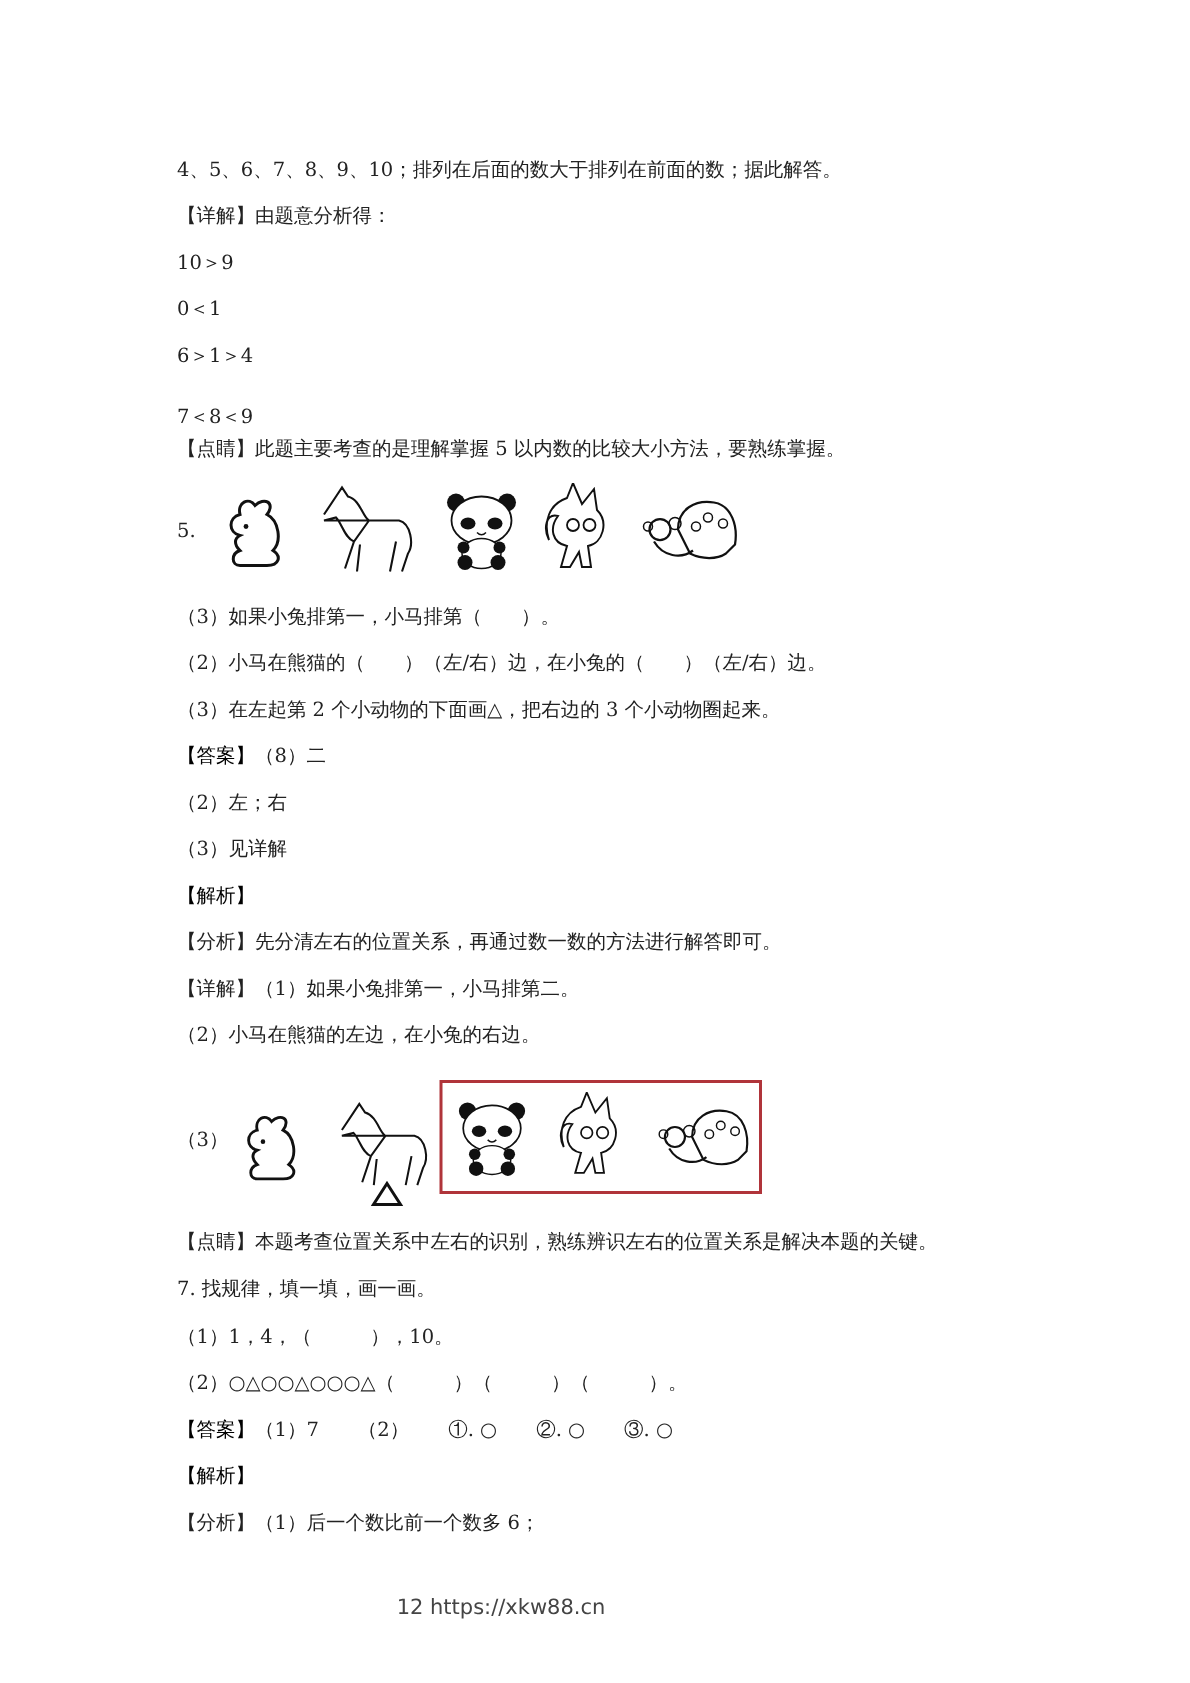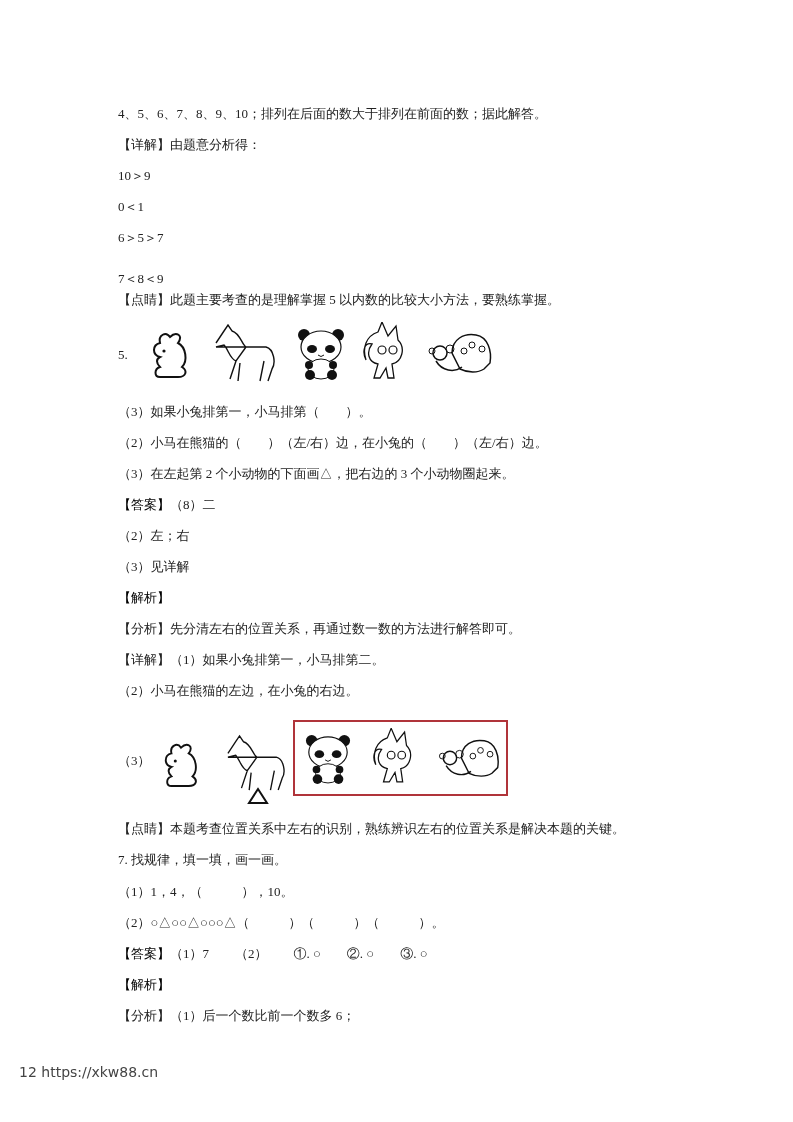--- a/index.html
+++ b/index.html
@@ -1,41 +1,41 @@
 <!DOCTYPE html>
 <html><head>
 <meta charset="utf-8">
 <style>
   html, body { margin: 0; padding: 0; background: #ffffff; }
   body { width: 793px; height: 1122px; position: relative; overflow: hidden;
          font-family: "DejaVu Serif", "Liberation Serif", serif; color: #222; }
-  .line { position: absolute; left: 118px; font-size: 13px; line-height: 16px; white-space: pre; font-family: Liberation Serif, serif; }
+  .line { position: absolute; left: 118px; font-size: 13px; line-height: 16px; white-space: pre; }
   .tag-black { color: #222; }
   .tag-blue { color: #000000; }
   .animals { position: absolute; display: flex; align-items: center; }
   .animal { display: inline-block; }
   .animal svg { display: block; }
   .redbox { position: absolute; left: 293px; top: 720px; width: 215px; height: 76px;
             border: 2px solid #b0343a; box-sizing: border-box; }
-  .footer { position: absolute; top: 1064px; left: 0; width: 668px; 
-            font-family: "DejaVu Sans", "Liberation Sans", sans-serif; font-size: 14px; color: #444; margin-left: 19px; }
+  .footer { position: absolute; top: 1064px; left: 0; width: 668px; text-align: center;
+            font-family: "DejaVu Sans", "Liberation Sans", sans-serif; font-size: 14px; color: #444; }
   .tri { position: absolute; left: 247px; top: 787px; }
 </style>
 </head>
 <body>
 
 <div>
 
   <div class="line" style="top:106px">4、5、6、7、8、9、10；排列在后面的数大于排列在前面的数；据此解答。</div>
 
   <div class="line" style="top:137px"><span class="tag-black">【详解】</span><span>由题意分析得：</span></div>
 
   <div class="line" style="top:168px">10＞9</div>
   <div class="line" style="top:199px">0＜1</div>
-  <div class="line" style="top:230px">6＞5＞7</div>
+  <div class="line" style="top:230px">6＞1＞4</div>
   <div class="line" style="top:271px">7＜8＜9</div>
 
   <div class="line" style="top:292px"><span>【点睛】</span><span>此题主要考查的是理解掌握 5 以内数的比较大小方法，要熟练掌握。</span></div>
 
   <div class="line" style="top:347px">5.</div>
   <div class="animals" style="left:148px; top:322px;">
     <span class="animal" style="margin-right:16px">
       <svg width="46" height="52" viewBox="0 0 46 52">
           <path d="M12 30 C4 28 4 18 12 16 C10 8 18 4 22 10 C28 4 36 8 30 16 C38 20 40 34 34 40 C40 44 38 50 30 50 L12 50 C6 50 6 42 12 40 C8 36 8 32 12 30 Z" fill="none" stroke="#111" stroke-width="2"></path>
           <circle cx="16" cy="24" r="1.6" fill="#111"></circle>

